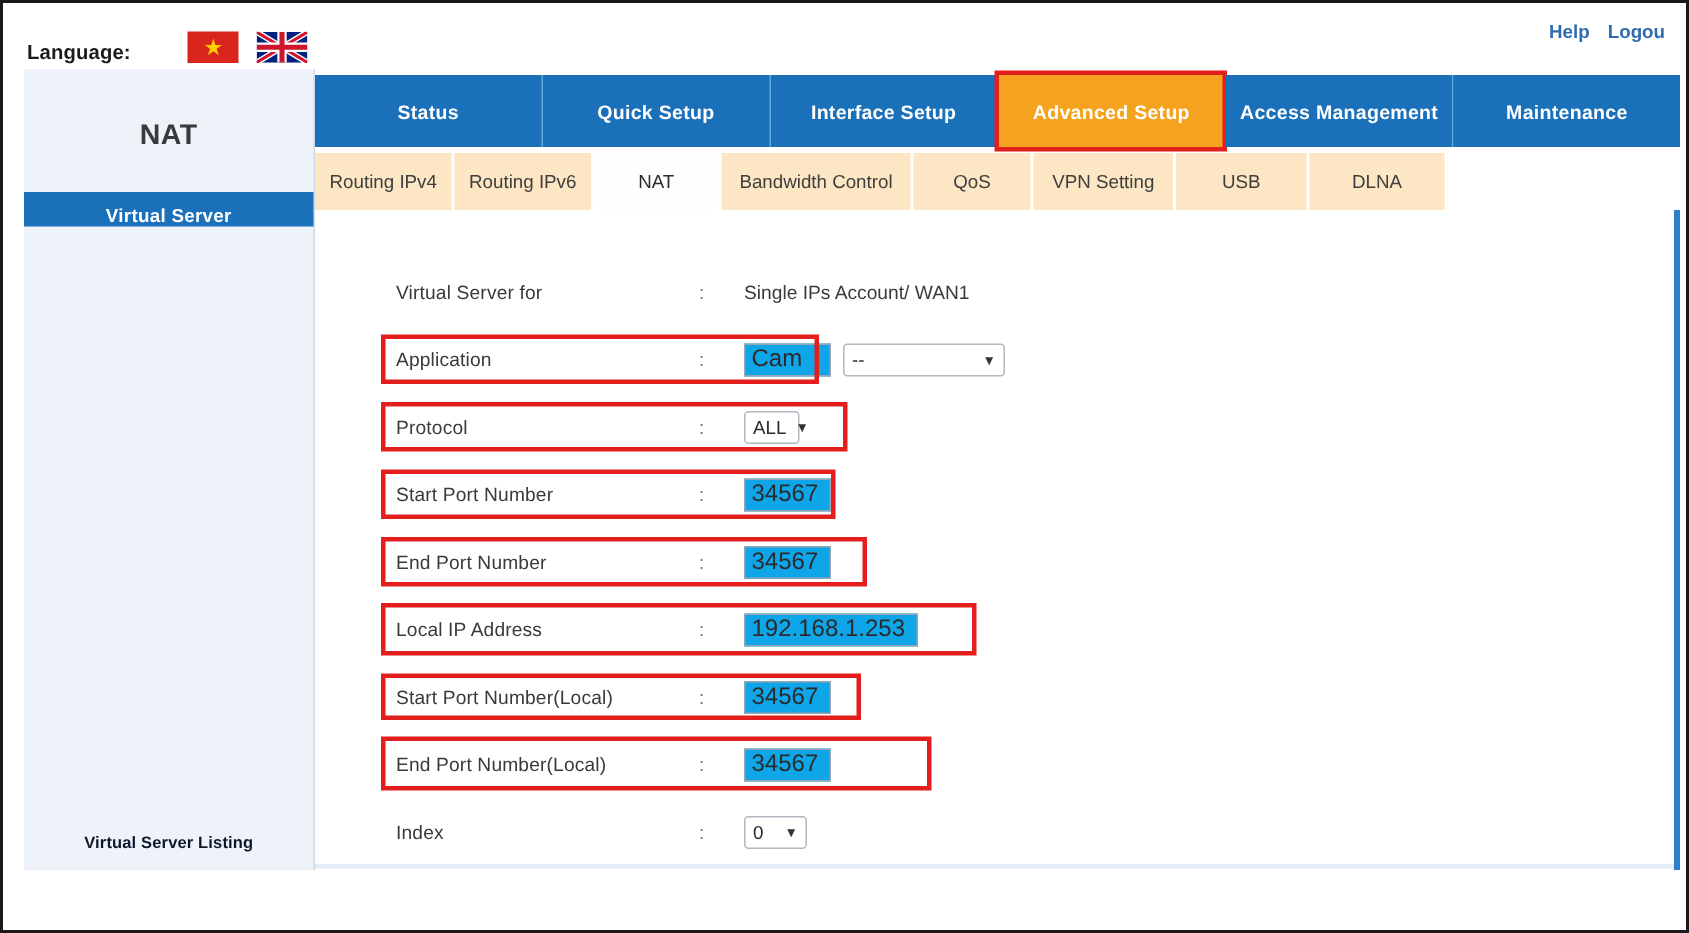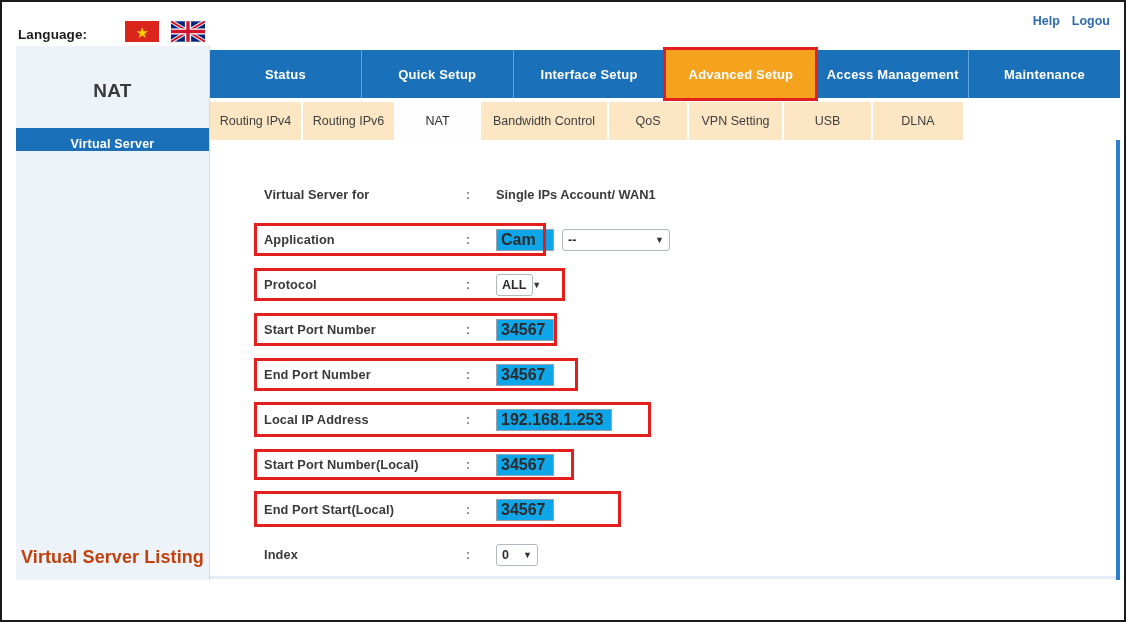--- a/index.html
+++ b/index.html
@@ -95,22 +95,22 @@
     display: flex;
     align-items: flex-end;
     justify-content: center;
     letter-spacing: 0.2px;
   }
   .sidebar-item-bottom {
     position: absolute;
     left: 0; bottom: 12px;
     width: 100%;
     text-align: center;
-    font-size: 18px;
-    color: #c2410c;
+    font-size: 11px;
+    color: #0f172a;
     font-weight: bold;
     letter-spacing: 0.1px;
   }
 
   
   .nav-main {
     position: absolute;
     left: 208px; top: 48px;
     width: 910px;
     height: 48px;
@@ -188,21 +188,20 @@
     position: absolute;
     left: 44px; top: 32px;
     width: 800px;
   }
 
   .row {
     position: relative;
     height: 45px;
     display: flex;
     align-items: center;
-    font-weight: bold;
   }
   .row .label {
     width: 212px;
     font-size: 12.8px;
     color: #3a3a3a;
     padding-left: 10px;
     letter-spacing: 0.1px;
   }
   .row .colon {
     width: 30px;
@@ -389,21 +388,21 @@
           <div class="txtbox w-ip">192.168.1.253</div>
           <div class="annot-box" style="left: 0px; top: 5px; width: 397px; height: 35px;"></div>
         </div>
         <div class="row">
           <div class="label">Start Port Number(Local)</div>
           <div class="colon">:</div>
           <div class="txtbox w-port">34567</div>
           <div class="annot-box" style="left: 0px; top: 7px; width: 320px; height: 31px;"></div>
         </div>
         <div class="row">
-          <div class="label">End Port Start(Local)</div>
+          <div class="label">End Port Number(Local)</div>
           <div class="colon">:</div>
           <div class="txtbox w-port">34567</div>
           <div class="annot-box" style="left: 0px; top: 4px; width: 367px; height: 36px;"></div>
         </div>
         <div class="row">
           <div class="label">Index</div>
           <div class="colon">:</div>
           <div class="selbox sel-index">
             <span>0</span>
             <span class="caret">▼</span>

